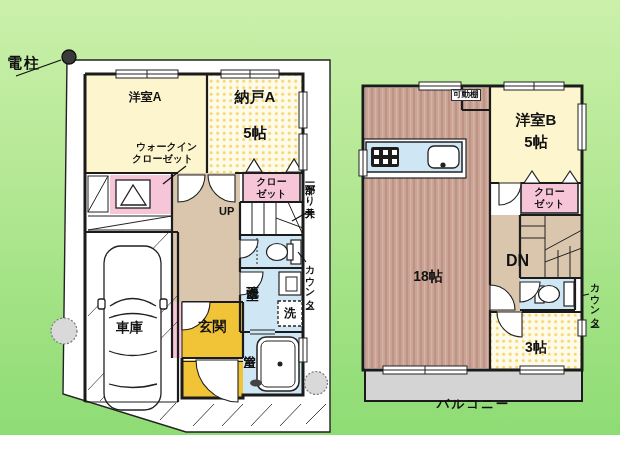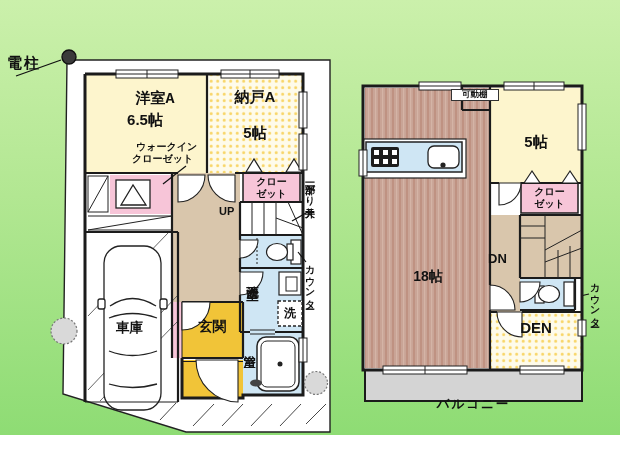--- a/index.html
+++ b/index.html
@@ -9,21 +9,21 @@
     font-family:"Liberation Sans","DejaVu Sans",sans-serif;
   }
   .stage svg{position:absolute;left:0;top:0;}
   .lbl{
     position:absolute;color:#111;font-weight:bold;white-space:nowrap;
     line-height:1.15;
   }
   .ctr{text-align:center;}
   .vert{writing-mode:vertical-rl;text-orientation:upright;letter-spacing:1px;}
   .small{font-size:10px;}
-  .boxed{border:1px solid #333;background:#fff;padding:0 10px;}
+  .boxed{border:1px solid #333;background:#fff;padding:0 1px;}
 </style>
 </head>
 <body>
 
 <div class="stage">
 
 <svg width="620" height="465" viewBox="0 0 620 465">
   <defs>
     <pattern id="dots" width="6.5" height="6.5" patternUnits="userSpaceOnUse">
       <rect width="6.5" height="6.5" fill="#fefbea"></rect>
@@ -227,40 +227,40 @@
     <rect x="383" y="366" width="84" height="8"></rect>
         <line x1="425" y1="366" x2="425" y2="374"></line>
         <line x1="383" y1="370" x2="467" y2="370"></line>
     <rect x="520" y="366" width="44" height="8"></rect>
         <line x1="520" y1="370" x2="564" y2="370"></line>
   </g>
 </svg>
 
 <div class="lbl" style="left:7px;top:54px;font-size:15px;letter-spacing:2px;">電柱</div>
 
-<div class="lbl ctr" style="left:105px;top:91px;width:100px;font-size:15px;font-family:Liberation Mono, monospace;">洋室A</div>
-<div class="lbl ctr" style="left:95px;top:111px;width:100px;font-size:15px;">6.5帖</div>
+<div class="lbl ctr" style="left:95px;top:91px;width:100px;font-size:12px;">洋室A</div>
 <div class="lbl ctr" style="left:207px;top:88px;width:96px;font-size:15px;">納戸A</div>
 <div class="lbl ctr" style="left:207px;top:124px;width:96px;font-size:15px;">5帖</div>
 <div class="lbl small" style="left:136px;top:141px;">ウォークイン</div>
 <div class="lbl small" style="left:132px;top:153px;">クローゼット</div>
 <div class="lbl ctr small" style="left:243px;top:176px;width:57px;">クロー</div>
 <div class="lbl ctr small" style="left:243px;top:188px;width:57px;">ゼット</div>
 <div class="lbl" style="left:219px;top:205px;font-size:11px;">UP</div>
 <div class="lbl vert" style="left:304px;top:177px;font-size:10px;letter-spacing:0;">一部下がり天井</div>
 <div class="lbl vert" style="left:304px;top:258px;font-size:10px;letter-spacing:0;">カウンター</div>
 <div class="lbl vert" style="left:245px;top:276px;font-size:12.5px;">洗面室</div>
 <div class="lbl ctr" style="left:280px;top:307px;width:20px;font-size:12px;">洗</div>
 <div class="lbl ctr" style="left:182px;top:318px;width:61px;font-size:14px;">玄関</div>
 <div class="lbl vert" style="left:242px;top:345px;font-size:12px;">浴室</div>
 <div class="lbl" style="left:116px;top:320px;font-size:13.5px;">車庫</div>
 
 <div class="lbl boxed" style="left:451px;top:89px;font-size:8.5px;font-weight:600;">可動棚</div>
+<div class="lbl ctr" style="left:490px;top:111px;width:92px;font-size:15px;">洋室B</div>
 <div class="lbl ctr" style="left:490px;top:133px;width:92px;font-size:15px;">5帖</div>
 <div class="lbl ctr small" style="left:521px;top:186px;width:57px;">クロー</div>
 <div class="lbl ctr small" style="left:521px;top:198px;width:57px;">ゼット</div>
 <div class="lbl ctr" style="left:390px;top:268px;width:76px;font-size:14px;">18帖</div>
-<div class="lbl" style="left:488px;top:252px;font-size:13px;">DN</div>
+<div class="lbl" style="left:506px;top:252px;font-size:16px;">DN</div>
 <div class="lbl vert" style="left:589px;top:276px;font-size:10px;letter-spacing:0;">カウンター</div>
-<div class="lbl ctr" style="left:490px;top:319px;width:92px;font-size:15px;">DEN</div>
+<div class="lbl ctr" style="left:490px;top:339px;width:92px;font-size:14px;">3帖</div>
 <div class="lbl ctr" style="left:365px;top:378px;width:217px;font-size:12.5px;letter-spacing:2px;margin-top:19px;">バルコニー</div>
 
 </div>
 
 </body></html>

